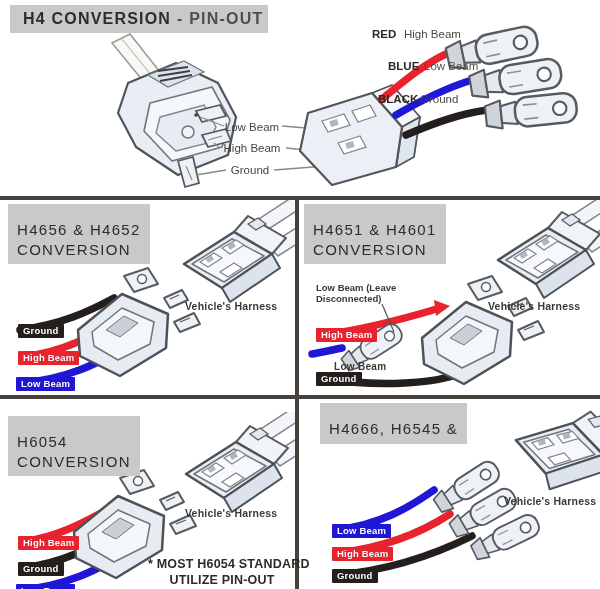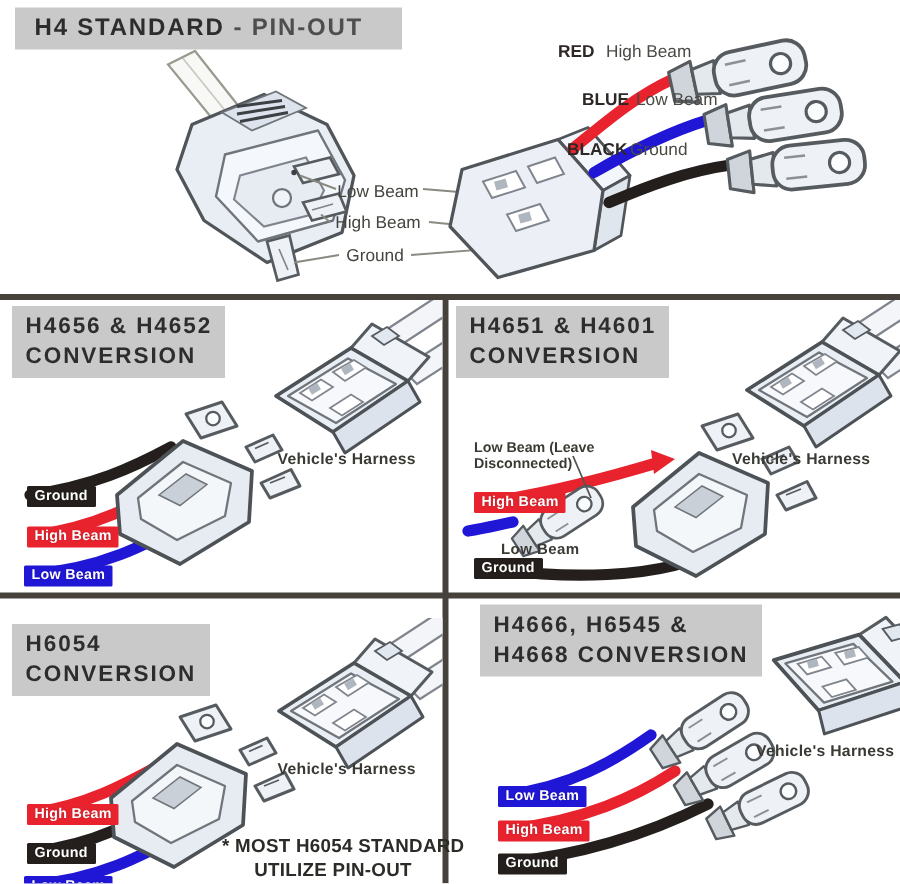--- a/index.html
+++ b/index.html
@@ -19,22 +19,22 @@
   .header-bar .t1{font-weight:bold;color:#2d2d2d;}
   .header-bar .t2{font-weight:600;color:#4e4e4e;margin-left:6px;text-align:right;}
 
   
   .div-h{position:absolute;left:0;width:600px;height:4px;background:#46423b;}
   .div-v{position:absolute;width:4px;background:#46423b;}
 
   
   .panel{position:absolute;overflow:hidden;}
   .panel-title{
-    position:absolute;background:#c9c9c9;padding:4px 9px 5px 9px;
-    font-weight:bold;font-size:15px;line-height:1.3;letter-spacing:1.3px;color:#2d2d2d;white-space:nowrap;
+    position:absolute;background:#c9c9c9;padding:16px 9px 5px 9px;
+    font-weight:normal;font-size:15px;line-height:1.3;letter-spacing:1.3px;color:#2d2d2d;white-space:nowrap;
   }
   .panel-svg{position:absolute;left:0;top:0;}
 
   
   .chip{
     position:absolute;color:#ffffff;font-weight:bold;font-size:9.5px;
     padding:1px 5px 2px 5px;border-radius:1px;white-space:nowrap;letter-spacing:.2px;
     text-shadow:0 0 1px rgba(0,0,0,.35);
   }
   .chip.red{background:#e8232e;}
@@ -155,21 +155,21 @@
 
     <text x="372" y="13" font-size="11.5" font-weight="bold" fill="#2d2826">RED</text>
     <text x="404" y="13" font-size="11.5" fill="#4a4a44">High Beam</text>
     <text x="388" y="45" font-size="11.5" font-weight="bold" fill="#2d2826">BLUE</text>
     <text x="424" y="45" font-size="11.5" fill="#4a4a44">Low Beam</text>
     <text x="378" y="78" font-size="11.5" font-weight="bold" fill="#2d2826">BLACK</text>
     <text x="420" y="78" font-size="11.5" fill="#4a4a44">Ground</text>
   </svg>
 
   <div class="header-bar">
-    <span class="t1">H4 STANDARD</span>
+    <span class="t1">H4 CONVERSION</span>
     <span class="t2">- PIN-OUT</span>
   </div>
 
   <div class="div-h" style="top:196px"></div>
   <div class="div-h" style="top:395px"></div>
   <div class="div-v" style="left:295px;top:196px;height:393px"></div>
 
   <div class="panel" style="left:0;top:200px;width:295px;height:195px">
     <svg class="panel-svg" width="295" height="195" viewBox="0 0 295 195">
       <use href="#harness3" transform="translate(176,4)"></use>
@@ -201,21 +201,21 @@
       </g>
       <use href="#spade" transform="translate(40,154) rotate(-33)"></use>
       <use href="#h4socket" transform="translate(118,76)"></use>
       <path d="M 84,104 L 96,132" stroke="#55554f" stroke-width="1.2" fill="none"></path>
     </svg>
     <div class="panel-title" style="left:6px;top:4px">
       <div>H4651 &amp; H4601</div>
       <div>CONVERSION</div>
     </div>
     <div class="harness-label" style="left:190px;top:100px;width:120px">Vehicle's Harness</div>
-    <div class="small-note" style="left:18px;top:93px;width:110px">
+    <div class="small-note" style="left:18px;top:82px;width:110px">
       <div>Low Beam (Leave</div>
       <div>Disconnected)</div>
     </div>
     <div class="chip red" style="left:18px;top:128px">High Beam</div>
     <div class="stub-label" style="left:36px;top:161px">Low Beam</div>
     <div class="chip black" style="left:18px;top:172px">Ground</div>
   </div>
 
   <div class="panel" style="left:0;top:412px;width:334px;height:190px">
     <svg class="panel-svg" width="295" height="190" viewBox="0 0 295 190">
@@ -248,21 +248,20 @@
         <path d="M 22,131 C 66,126 96,108 120,91" stroke="#2016d6" stroke-width="7.5"></path>
         <path d="M 24,154 C 76,148 110,132 136,115" stroke="#e8232e" stroke-width="7.5"></path>
         <path d="M 22,176 C 80,171 124,154 158,137" stroke="#241f1c" stroke-width="7.5"></path>
       </g>
       <use href="#spade" transform="translate(116,95) rotate(-33) scale(1.08)"></use>
       <use href="#spade" transform="translate(132,119) rotate(-30) scale(1.08)"></use>
       <use href="#spade" transform="translate(154,141) rotate(-26) scale(1.08)"></use>
     </svg>
     <div class="panel-title" style="left:6px;top:4px">
       <div>H4666, H6545 &amp;</div>
-      <div>H4668 CONVERSION</div>
     </div>
     <div class="harness-label" style="left:190px;top:96px;width:120px">Vehicle's Harness</div>
     <div class="chip blue" style="left:18px;top:125px">Low Beam</div>
     <div class="chip red" style="left:18px;top:148px">High Beam</div>
     <div class="chip black" style="left:18px;top:170px">Ground</div>
   </div>
 
 </div>
 
 </body></html>

